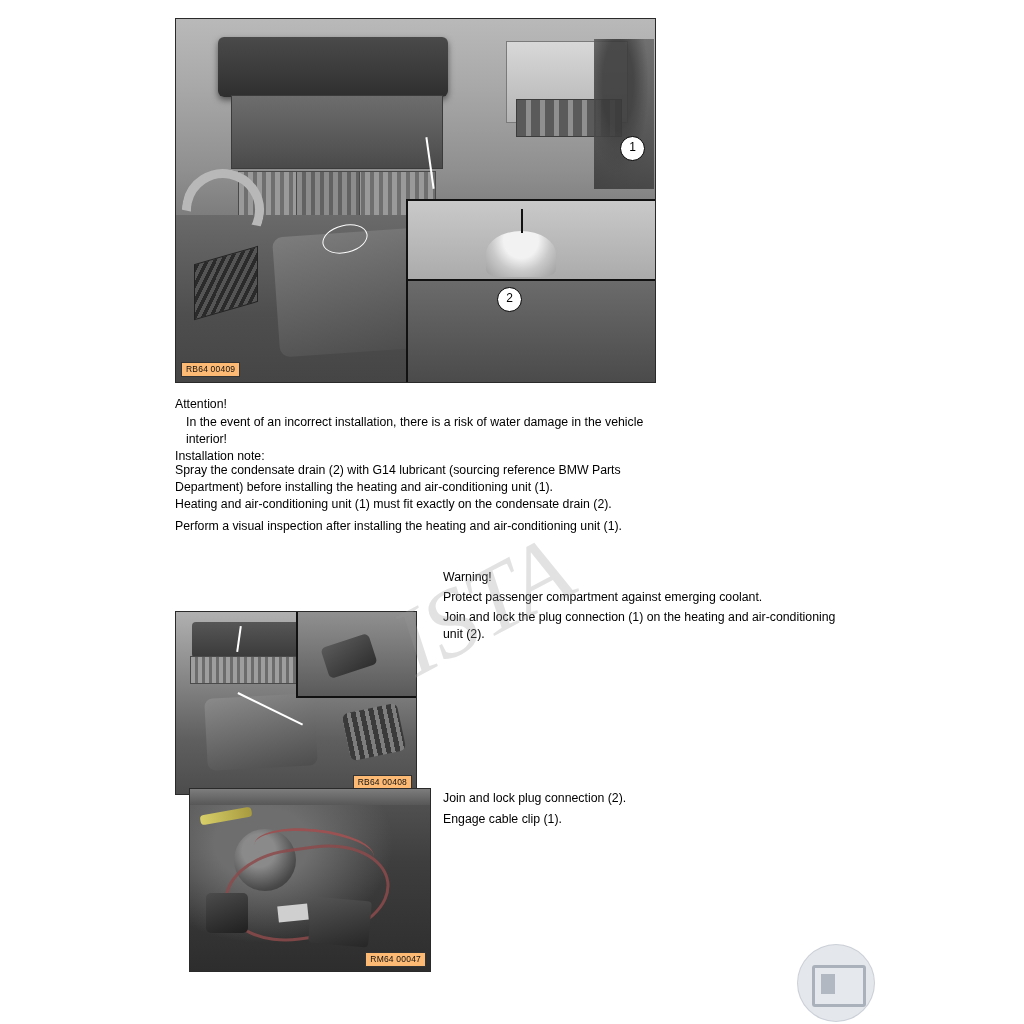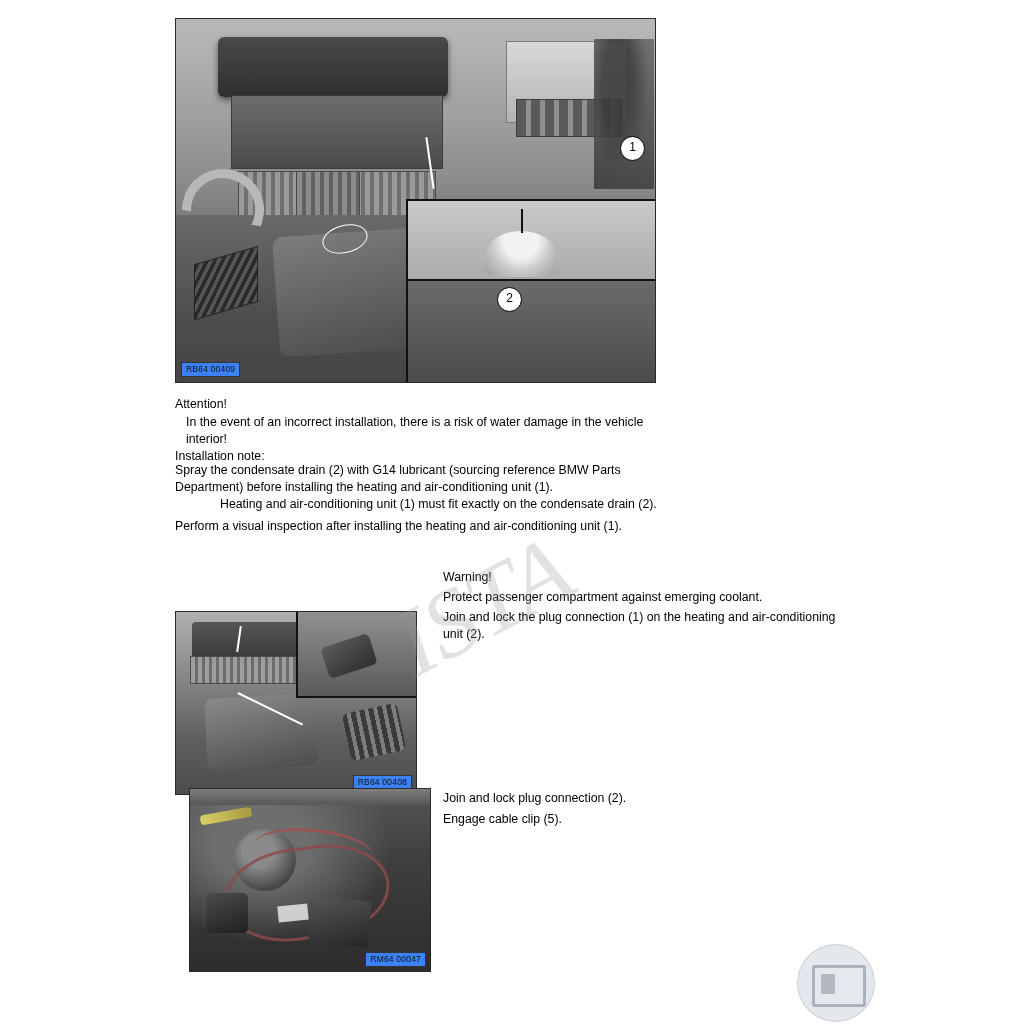--- a/index.html
+++ b/index.html
@@ -152,21 +152,21 @@
     background: linear-gradient(180deg,#6b6b6b,#4a4a4a);
   }
   .fig1 .cable-r {
     position: absolute;
     left: 392px; top: 196px; width: 14px; height: 168px;
     background: repeating-linear-gradient(180deg,#3a3a3a 0 6px,#777 6px 11px);
     transform: rotate(6deg);
   }
   .fig-code {
     position: absolute;
-    background: #3b82f6;
+    background: #fdba74;
     border: 1px solid #333;
     font-size: 8.5px;
     line-height: 11px;
     padding: 1px 4px;
     color: #111;
     font-family: "Liberation Sans", sans-serif;
     letter-spacing: .2px;
   }
   .fig1 .fig-code { left: 5px; bottom: 5px; }
 
@@ -386,21 +386,21 @@
   <div class="callout" style="left:321px; top:268px;">2</div>
 
   <div class="fig-code">RB64 00409</div>
 </div>
 
 <div class="txt bold" style="left:175px; top:396px; width:560px;">Attention!</div>
 <div class="txt" style="left:186px; top:414px; width:470px;">In the event of an incorrect installation, there is a risk of water damage in the vehicle interior!</div>
 
 <div class="txt" style="left:175px; top:448px; width:560px;">Installation note:</div>
 <div class="txt" style="left:175px; top:462px; width:470px;">Spray the condensate drain (2) with G14 lubricant (sourcing reference BMW Parts Department) before installing the heating and air-conditioning unit (1).</div>
-<div class="txt" style="left:175px; top:496px; width:500px;margin-left:45px;">Heating and air-conditioning unit (1) must fit exactly on the condensate drain (2).</div>
+<div class="txt" style="left:175px; top:496px; width:500px;">Heating and air-conditioning unit (1) must fit exactly on the condensate drain (2).</div>
 <div class="txt" style="left:175px; top:518px; width:520px;">Perform a visual inspection after installing the heating and air-conditioning unit (1).</div>
 
 <div class="fig2">
   <div class="base"></div>
   <div class="box"></div>
   <div class="grid"></div>
   <div class="unit"></div>
   <div class="hose"></div>
   <div class="inset">
     <div class="plug"></div>
@@ -423,18 +423,18 @@
   <div class="red-hose"></div>
   <div class="red-hose2"></div>
   <div class="blk1"></div>
   <div class="blk2"></div>
   <div class="tag"></div>
 
   <div class="fig-code">RM64 00047</div>
 </div>
 
 <div class="txt" style="left:443px; top:790px; width:400px;">Join and lock plug connection (2).</div>
-<div class="txt" style="left:443px; top:811px; width:400px;">Engage cable clip (5).</div>
+<div class="txt" style="left:443px; top:811px; width:400px;">Engage cable clip (1).</div>
 
 <div class="wm-text" style="left:390px; top:550px; font-size:96px; transform:rotate(-28deg);">ISTA</div>
 <div class="wm-badge">
   <div class="inner"></div>
 </div>
 
 </body></html>

